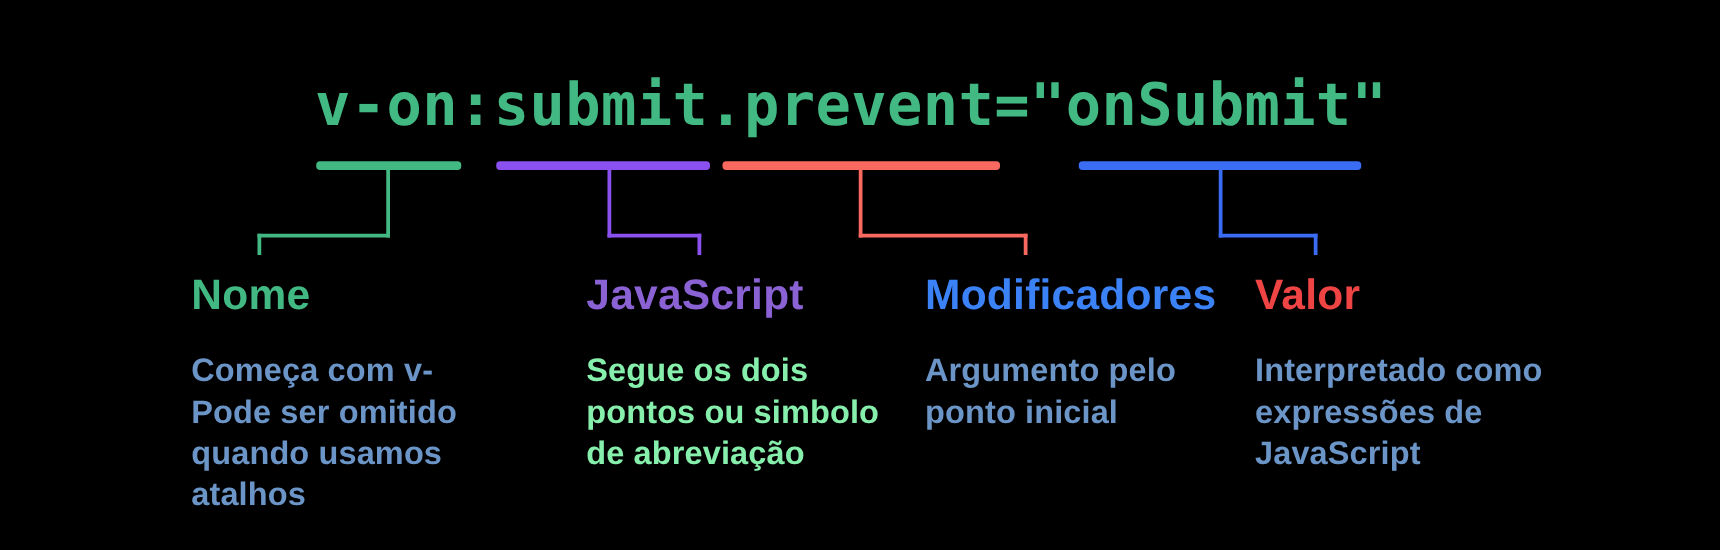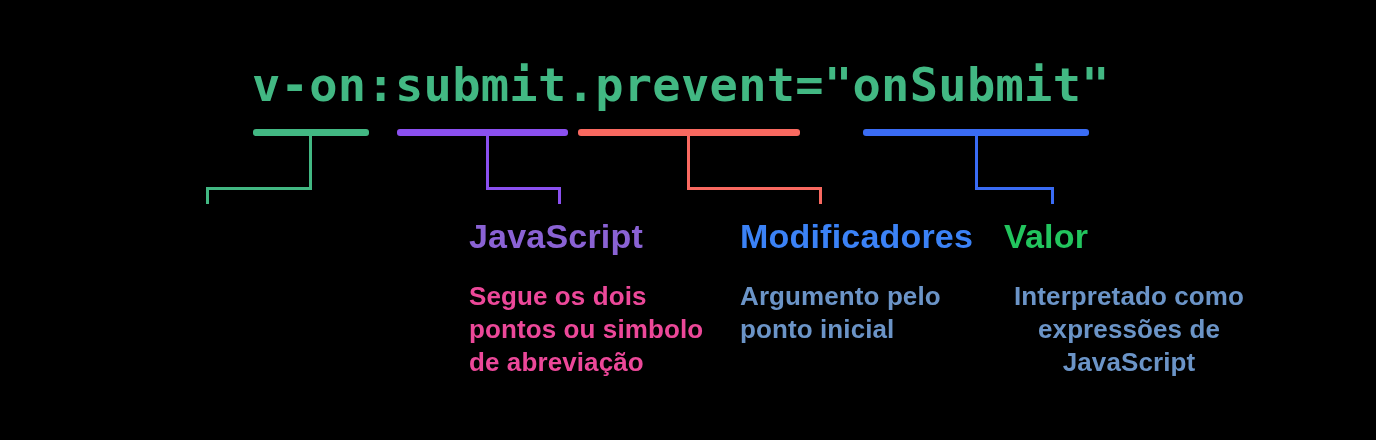--- a/index.html
+++ b/index.html
@@ -92,46 +92,53 @@
 <body>
 
 <div class="canvas" style="background: rgb(0, 0, 0);">
 
   <div class="code" style="color: rgb(66, 184, 131);">v-on:submit.prevent="onSubmit"</div>
 
   <div class="bar g1" style="background: rgb(66, 184, 131);"></div>
   <div class="conn v1 g1" style="background: rgb(66, 184, 131);"></div>
   <div class="conn hz g1" style="background: rgb(66, 184, 131);"></div>
   <div class="conn v2 g1" style="background: rgb(66, 184, 131);"></div>
+  <div class="col c1">
+    <div class="glabel" style="color: rgb(66, 184, 131);">Nome</div>
+    <div class="gdesc" style="color: rgb(107, 148, 199);">Começa com v-
+Pode ser omitido
+quando usamos
+atalhos</div>
+  </div>
 
   <div class="bar g2" style="background: rgb(139, 80, 240);"></div>
   <div class="conn v1 g2" style="background: rgb(139, 80, 240);"></div>
   <div class="conn hz g2" style="background: rgb(139, 80, 240);"></div>
   <div class="conn v2 g2" style="background: rgb(139, 80, 240);"></div>
   <div class="col c2">
     <div class="glabel" style="color: rgb(138, 98, 212);">JavaScript</div>
-    <div class="gdesc" style="color: #ec4899;">Segue os dois
+    <div class="gdesc" style="color: #86efac;">Segue os dois
 pontos ou simbolo
 de abreviação</div>
   </div>
 
   <div class="bar g3" style="background: rgb(249, 105, 96);"></div>
   <div class="conn v1 g3" style="background: rgb(249, 105, 96);"></div>
   <div class="conn hz g3" style="background: rgb(249, 105, 96);"></div>
   <div class="conn v2 g3" style="background: rgb(249, 105, 96);"></div>
   <div class="col c3">
     <div class="glabel" style="color: #3b82f6;">Modificadores</div>
     <div class="gdesc" style="color: rgb(107, 148, 199);">Argumento pelo
 ponto inicial</div>
   </div>
 
   <div class="bar g4" style="background: rgb(58, 108, 244);"></div>
   <div class="conn v1 g4" style="background: rgb(58, 108, 244);"></div>
   <div class="conn hz g4" style="background: rgb(58, 108, 244);"></div>
   <div class="conn v2 g4" style="background: rgb(58, 108, 244);"></div>
   <div class="col c4">
-    <div class="glabel" style="color: #22c55e;">Valor</div>
-    <div class="gdesc" style="color: rgb(107, 148, 199); text-align: center;">Interpretado como
+    <div class="glabel" style="color: #ef4444;">Valor</div>
+    <div class="gdesc" style="color: rgb(107, 148, 199);">Interpretado como
 expressões de
 JavaScript</div>
   </div>
 
 </div>
 
 </body></html>

